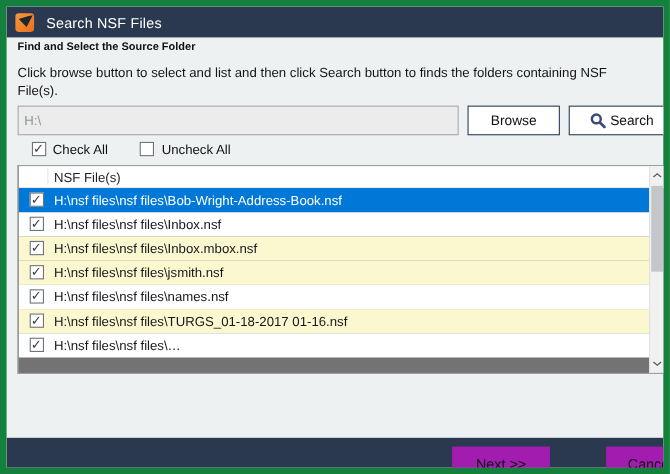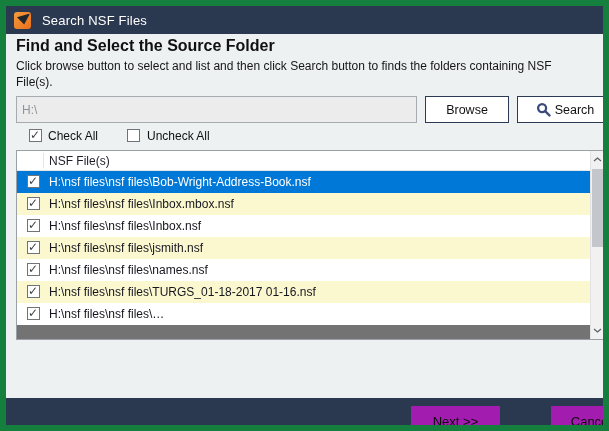--- a/index.html
+++ b/index.html
@@ -33,21 +33,21 @@
     width: 13px; height: 11px;
     background: #20262e;
     clip-path: polygon(0 35%, 100% 0, 55% 100%);
   }
   .titlebar .title {
     color: #ffffff; font-size: 13px; margin-left: 11px; letter-spacing: .2px;
   }
   
   .heading {
     position: absolute; left: 10px; top: 31px;
-    font-size: 16px; font-weight: bold; color: #101010;
+    font-size: 10px; font-weight: bold; color: #101010;
   }
   .instructions {
     position: absolute; left: 10px; top: 52px; width: 540px;
     font-size: 12px; line-height: 16px; color: #151515;
   }
   
   .path-input {
     position: absolute; left: 10px; top: 90px; width: 401px; height: 27px;
     background: #ececec;
     border: 1px solid #a6abb0;
@@ -182,27 +182,27 @@
   <div class="list">
     <div class="list-header">
       <span class="hdr-cbcol"></span>
       <span class="hdr-text">NSF File(s)</span>
     </div>
     <div id="rows">
         <div class="lrow sel">
           <span class="cb checked"></span>
           <span class="rtext">H:\nsf files\nsf files\Bob-Wright-Address-Book.nsf</span>
         </div>
+        <div class="lrow">
+          <span class="cb checked"></span>
+          <span class="rtext">H:\nsf files\nsf files\Inbox.nsf</span>
+        </div>
         <div class="lrow alt">
           <span class="cb checked"></span>
           <span class="rtext">H:\nsf files\nsf files\Inbox.mbox.nsf</span>
-        </div>
-        <div class="lrow">
-          <span class="cb checked"></span>
-          <span class="rtext">H:\nsf files\nsf files\Inbox.nsf</span>
         </div>
         <div class="lrow alt">
           <span class="cb checked"></span>
           <span class="rtext">H:\nsf files\nsf files\jsmith.nsf</span>
         </div>
         <div class="lrow">
           <span class="cb checked"></span>
           <span class="rtext">H:\nsf files\nsf files\names.nsf</span>
         </div>
         <div class="lrow alt">

